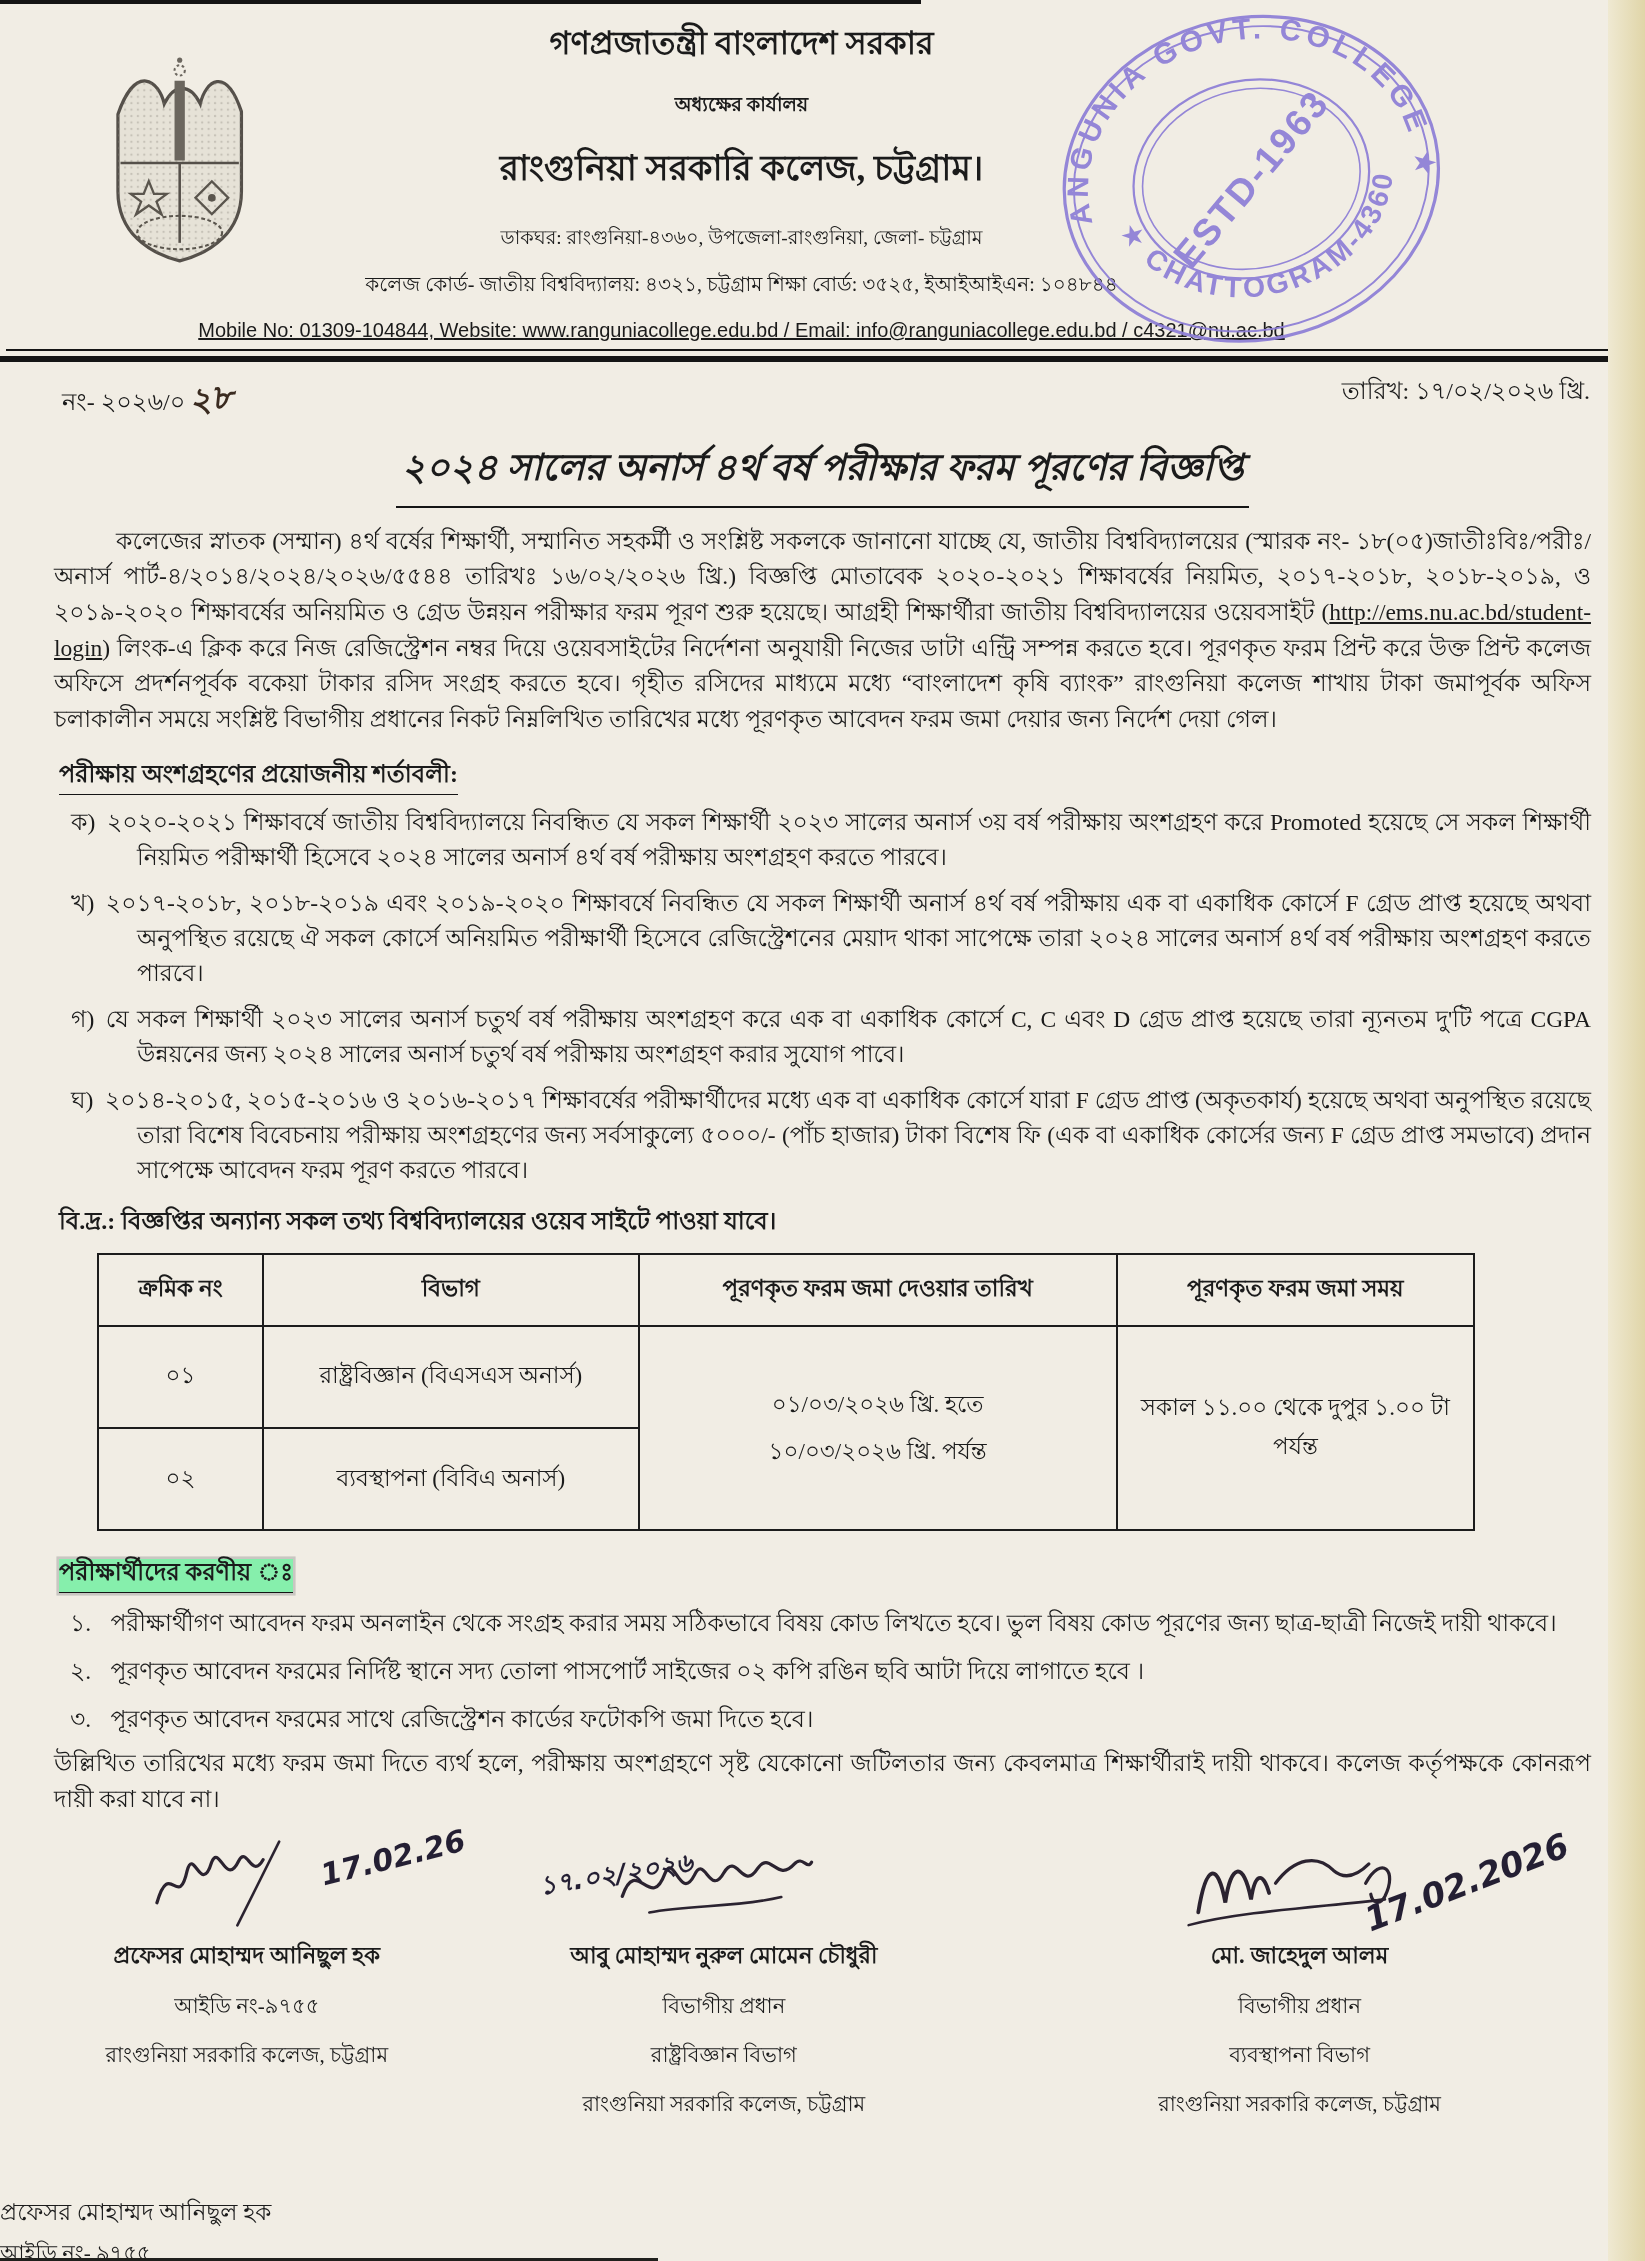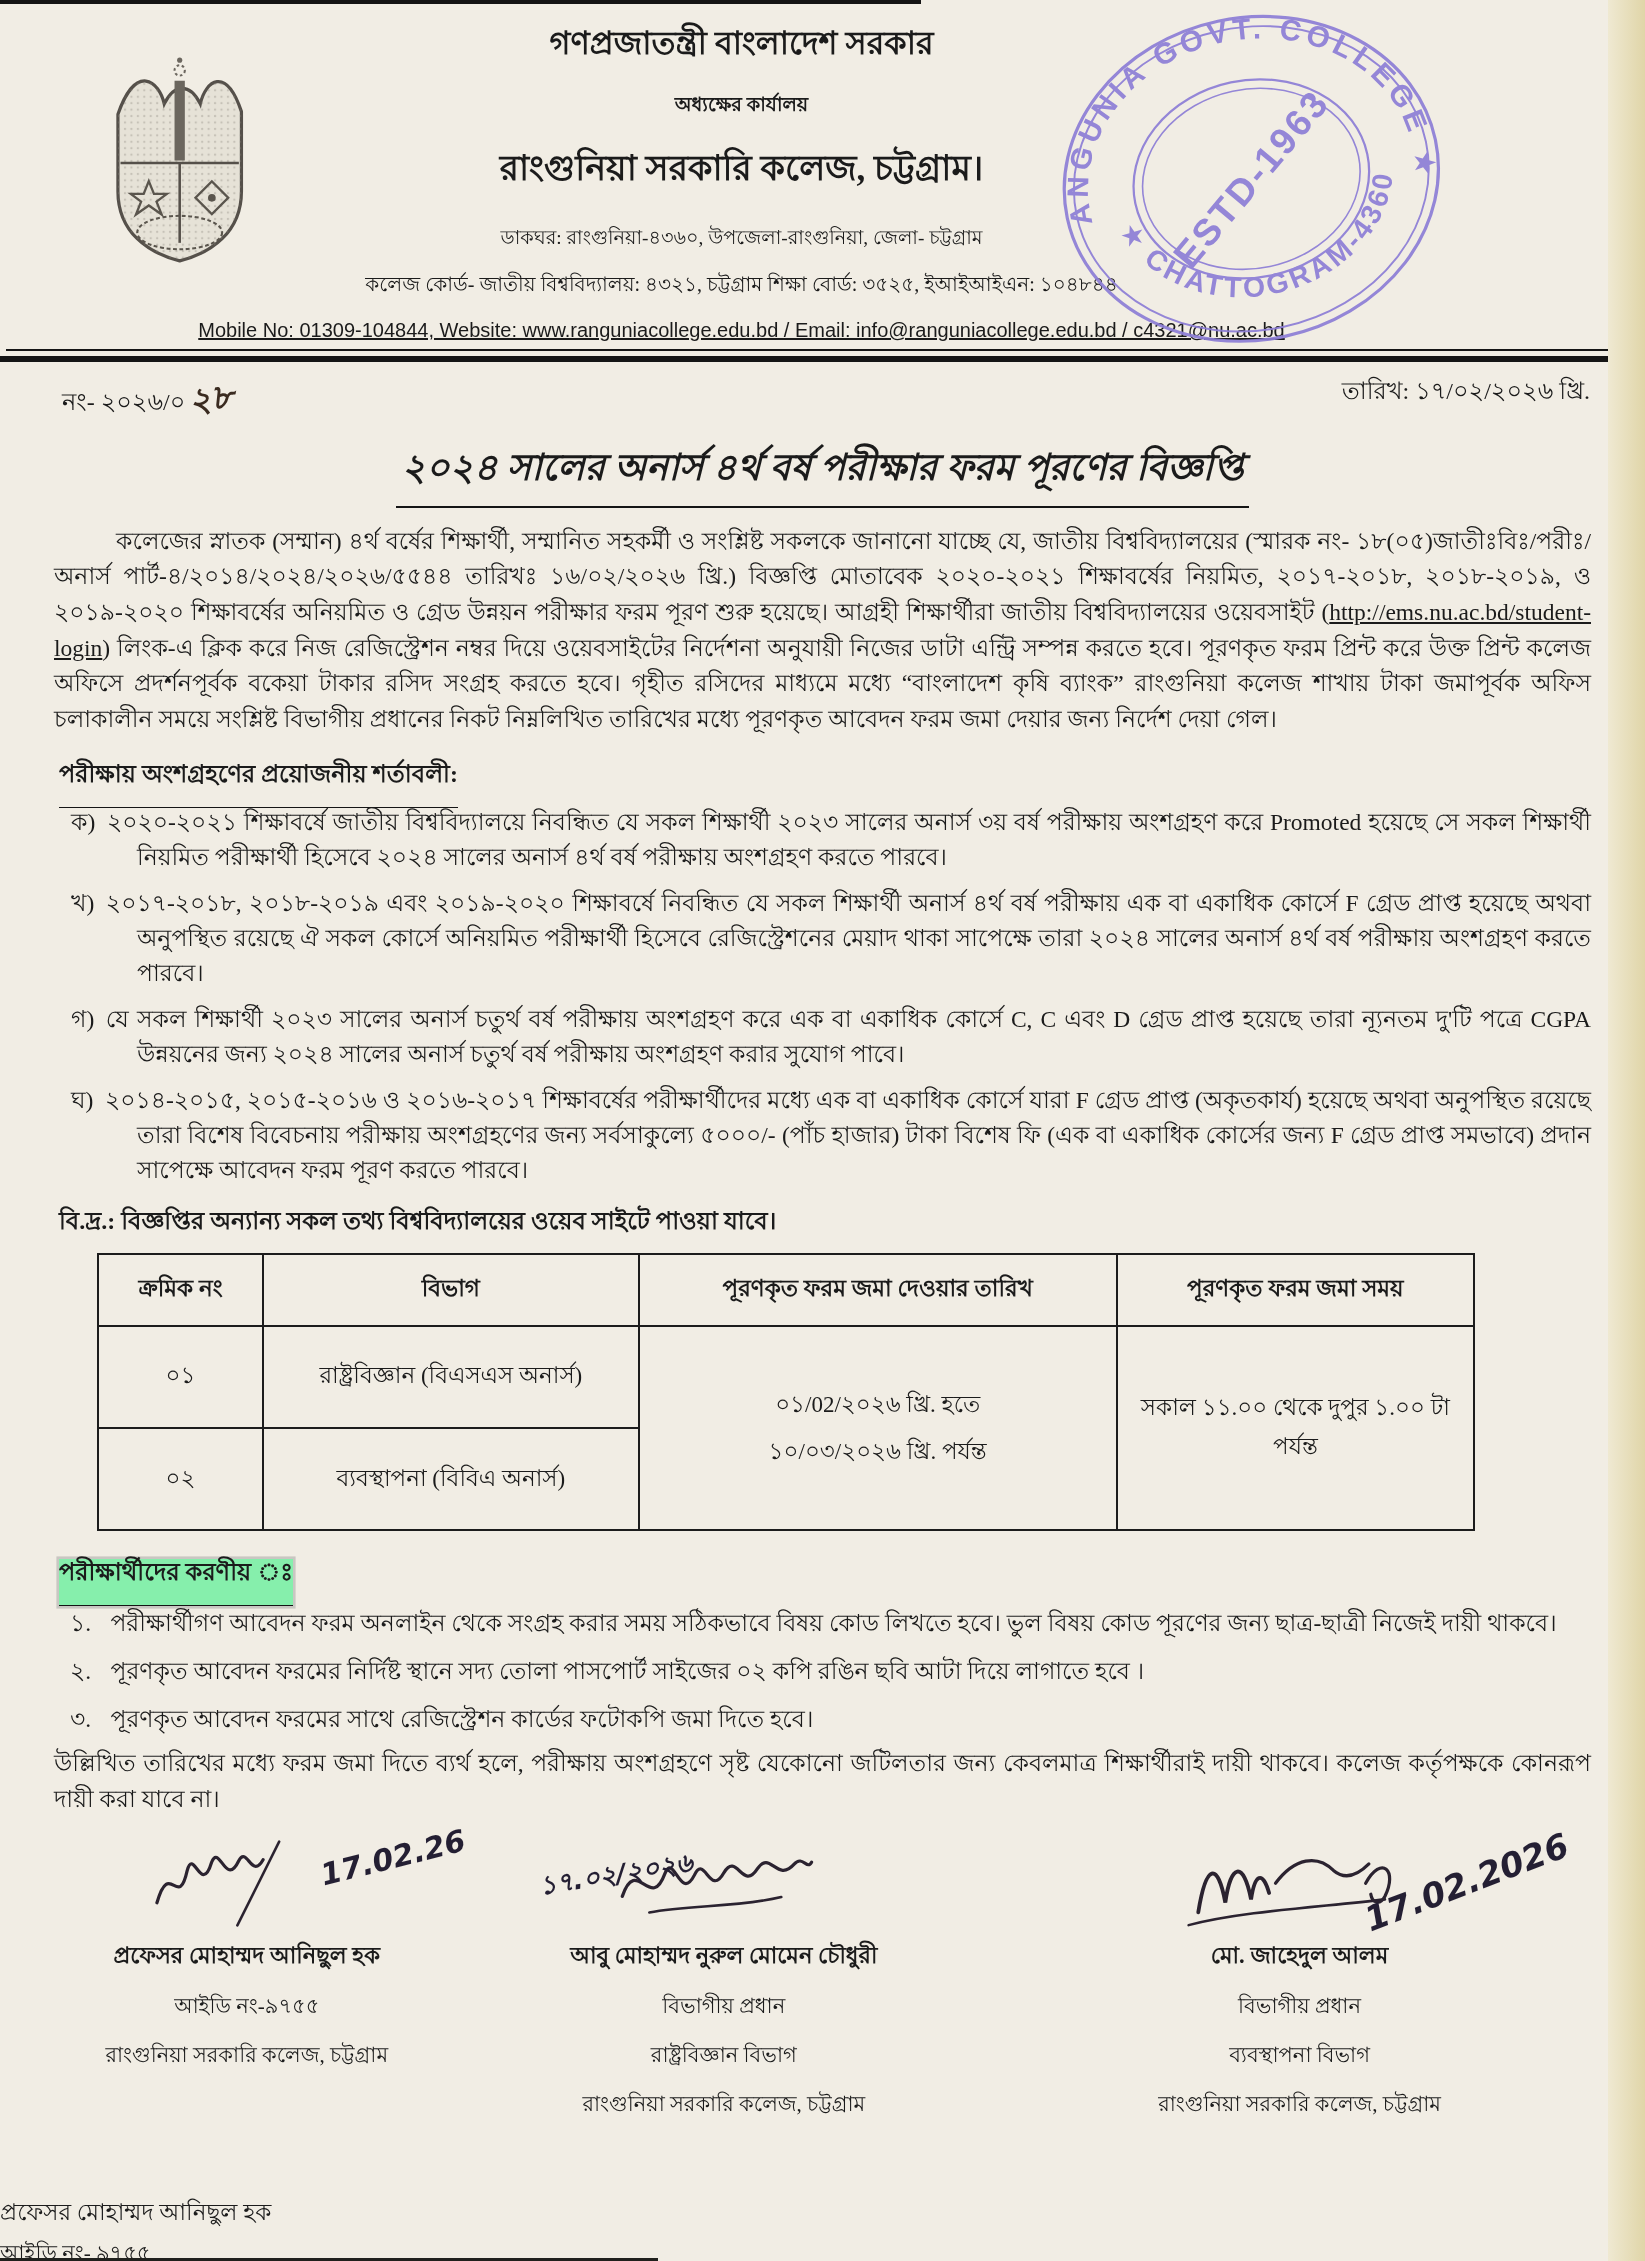--- a/index.html
+++ b/index.html
@@ -40,21 +40,21 @@
   
   .title-wrap{text-align:center;margin-top:9px;font-style:italic;}
   .title{display:inline-block;font-size:37px;font-weight:bold;border-bottom:2.6px solid #151515;padding:0 5.2px 5.2px;}
 
   
   .body-par{font-size:23.5px;line-height:1.52;text-align:justify;padding:0 54px;margin:15.5px 0 0;}
   .intro{text-indent:62px;}
   .link{text-decoration:underline;font-family:"Liberation Serif",serif;}
 
   .sec-head{font-size:24px;font-weight:bold;margin:17px 0 0 59px;}
-  .sec-head .ul{border-bottom:1.9px solid #151515;padding-bottom:20px;margin-top:12px;}
+  .sec-head .ul{border-bottom:1.9px solid #151515;padding-bottom:7px;margin-top:12px;}
   .highlight{background:#86efac;box-shadow:0 0 0 2.6px #c9c7c2;border-bottom:2.6px solid #2a2a2a;}
 
   .cond-item{font-size:23.5px;line-height:1.5;text-align:justify;
     padding:0 54px 0 137px;text-indent:-66px;margin-top:10.3px;}
   .cond-label{margin-right:11.6px;}
   .note-line{font-size:24px;font-weight:bold;margin:13px 0 0 59px;}
 
   
   table.sched{border-collapse:collapse;margin:11.6px 0 0 97px;width:1378px;
     font-size:23px;}
@@ -176,21 +176,21 @@
         <tr>
       <th>ক্রমিক নং</th>
       <th>বিভাগ</th>
       <th>পূরণকৃত ফরম জমা দেওয়ার তারিখ</th>
       <th>পূরণকৃত ফরম জমা সময়</th>
     </tr>
     <tr>
       <td>০১</td>
       <td>রাষ্ট্রবিজ্ঞান (বিএসএস অনার্স)</td>
       <td class="date-cell" rowspan="2">
-        <div>০১/02/২০২৬ খ্রি. হতে</div>
+        <div>০১/০৩/২০২৬ খ্রি. হতে</div>
         <div>১০/০৩/২০২৬ খ্রি. পর্যন্ত</div>
       </td>
       <td rowspan="2">সকাল ১১.০০ থেকে দুপুর ১.০০ টা পর্যন্ত</td>
     </tr>
     <tr>
       <td>০২</td>
       <td>ব্যবস্থাপনা (বিবিএ অনার্স)</td>
     </tr>
   </tbody>
     </table>

